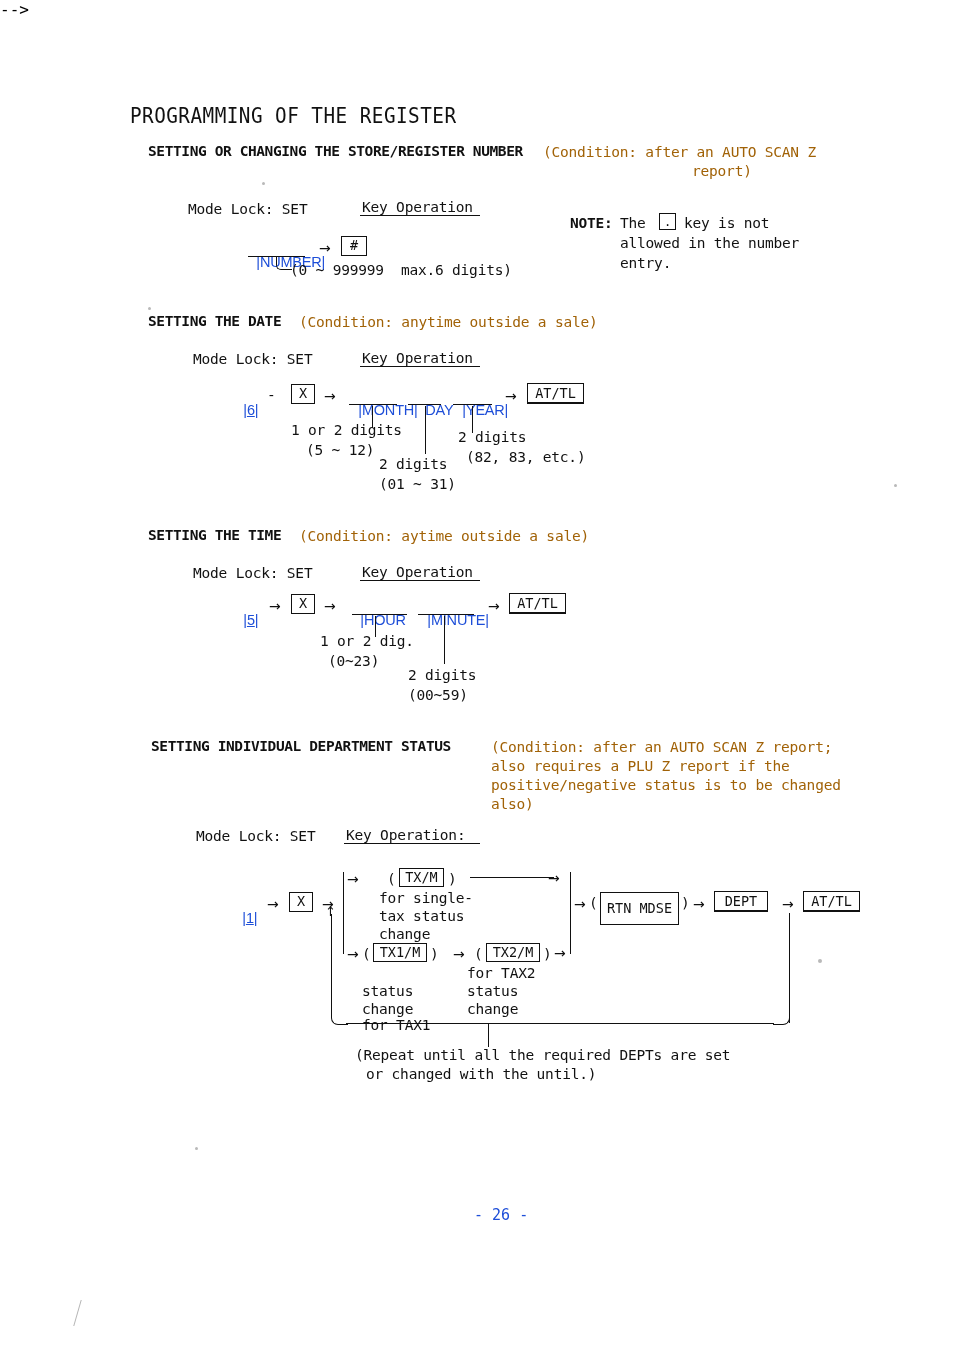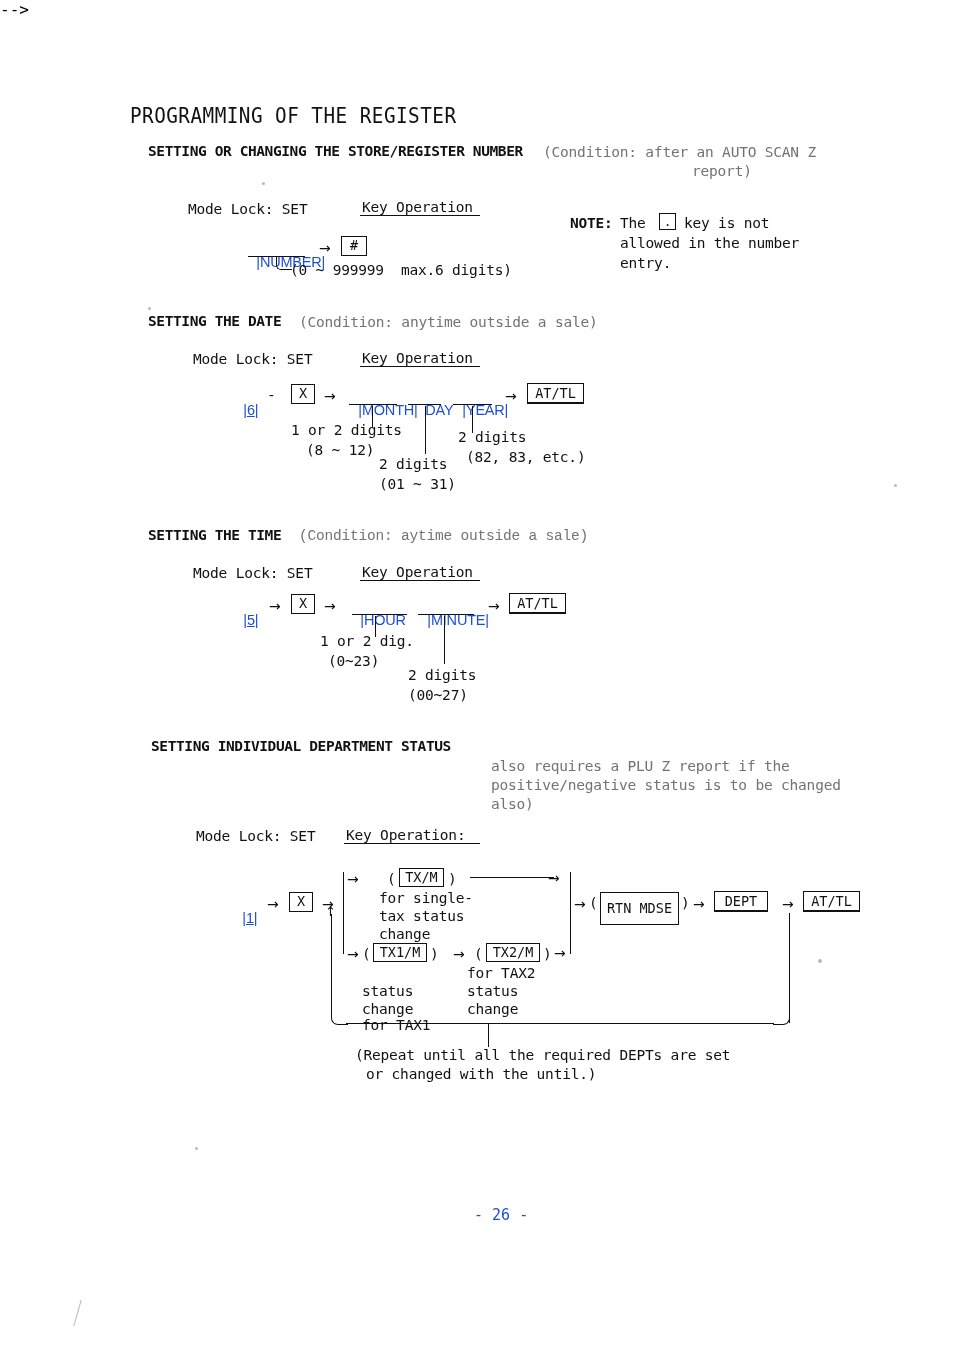--- a/index.html
+++ b/index.html
@@ -60,21 +60,21 @@
     letter-spacing: -0.4px;
     color: #111;
   }
   .sec-cond {
     position: absolute;
     white-space: pre;
     font-family: "DejaVu Sans Mono", "Liberation Mono", monospace;
     font-size: 14.5px;
     line-height: 19px;
     letter-spacing: -0.2px;
-    color: #737373;
+    color: #a16207;
   }
 
   
   .keybox {
     position: absolute;
     border: 1.4px solid #111;
     font-family: "DejaVu Sans Mono", "Liberation Mono", monospace;
     font-size: 13.5px;
     line-height: 1;
     display: flex;
@@ -220,33 +220,33 @@
   <div class="hline" style="left:453px; top:404px; width:39px;"></div>
 
   <div class="arrow" style="left:505px; top:389px;">→</div>
   <div class="keybox dbl" style="left:527px; top:383px; width:57px; height:21px;">
     <span>AT/TL</span>
   </div>
 
   
   <div class="vline" style="left:372px; top:406px; height:22px;"></div>
   <div class="t" style="left:291px; top:421px;">1 or 2 digits</div>
-  <div class="t" style="left:306px; top:441px;">(8 ~ 12)</div>
+  <div class="t" style="left:306px; top:441px;">(5 ~ 12)</div>
 
   <div class="vline" style="left:425px; top:406px; height:48px;"></div>
   <div class="t" style="left:379px; top:455px;">2 digits</div>
   <div class="t" style="left:379px; top:475px;">(01 ~ 31)</div>
 
   <div class="vline" style="left:472px; top:406px; height:27px;"></div>
   <div class="t" style="left:458px; top:428px;">2 digits</div>
   <div class="t" style="left:466px; top:448px;">(82, 83, etc.)</div>
 
   
   <div class="sec-head" style="left:148px; top:527px;">SETTING THE TIME</div>
-  <div class="sec-cond" style="left:299px; top:527px;font-family:Liberation Mono, monospace;">(Condition: aytime outside a sale)</div>
+  <div class="sec-cond" style="left:299px; top:527px;">(Condition: aytime outside a sale)</div>
 
   <div class="t" style="left:193px; top:564px;">Mode Lock: SET</div>
   <div class="t" style="left:362px; top:563px;">Key Operation</div>
   <div class="hline" style="left:360px; top:580px; width:120px;"></div>
 
   
   <div class="field" style="left:228px; top:596px;">
     <span>|</span><span class="ul">5</span><span>|</span>
   </div>
   <div class="arrow" style="left:269px; top:599px;">→</div>
@@ -269,24 +269,25 @@
   <div class="keybox dbl" style="left:509px; top:593px; width:57px; height:21px;">
     <span>AT/TL</span>
   </div>
 
   <div class="vline" style="left:375px; top:616px; height:21px;"></div>
   <div class="t" style="left:320px; top:632px;">1 or 2 dig.</div>
   <div class="t" style="left:328px; top:652px;">(0~23)</div>
 
   <div class="vline" style="left:444px; top:616px; height:48px;"></div>
   <div class="t" style="left:408px; top:666px;">2 digits</div>
-  <div class="t" style="left:408px; top:686px;">(00~27)</div>
+  <div class="t" style="left:408px; top:686px;">(00~59)</div>
 
   
   <div class="sec-head" style="left:151px; top:738px;">SETTING INDIVIDUAL DEPARTMENT STATUS</div>
+  <div class="sec-cond" style="left:491px; top:738px;">(Condition: after an AUTO SCAN Z report;</div>
   <div class="sec-cond" style="left:491px; top:757px;">also requires a PLU Z report if the</div>
   <div class="sec-cond" style="left:491px; top:776px;">positive/negative status is to be changed</div>
   <div class="sec-cond" style="left:491px; top:795px;">also)</div>
 
   <div class="t" style="left:196px; top:827px;">Mode Lock: SET</div>
   <div class="t" style="left:346px; top:826px;">Key Operation:</div>
   <div class="hline" style="left:344px; top:843px; width:136px;"></div>
 
   
   <div class="field" style="left:227px; top:894px;">

